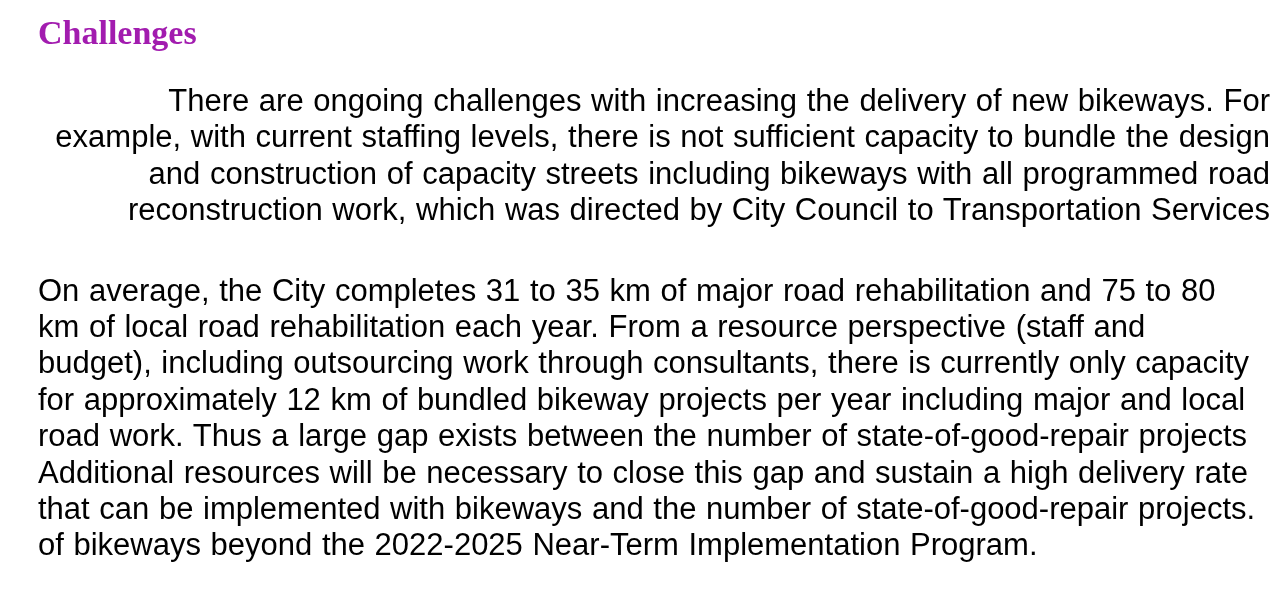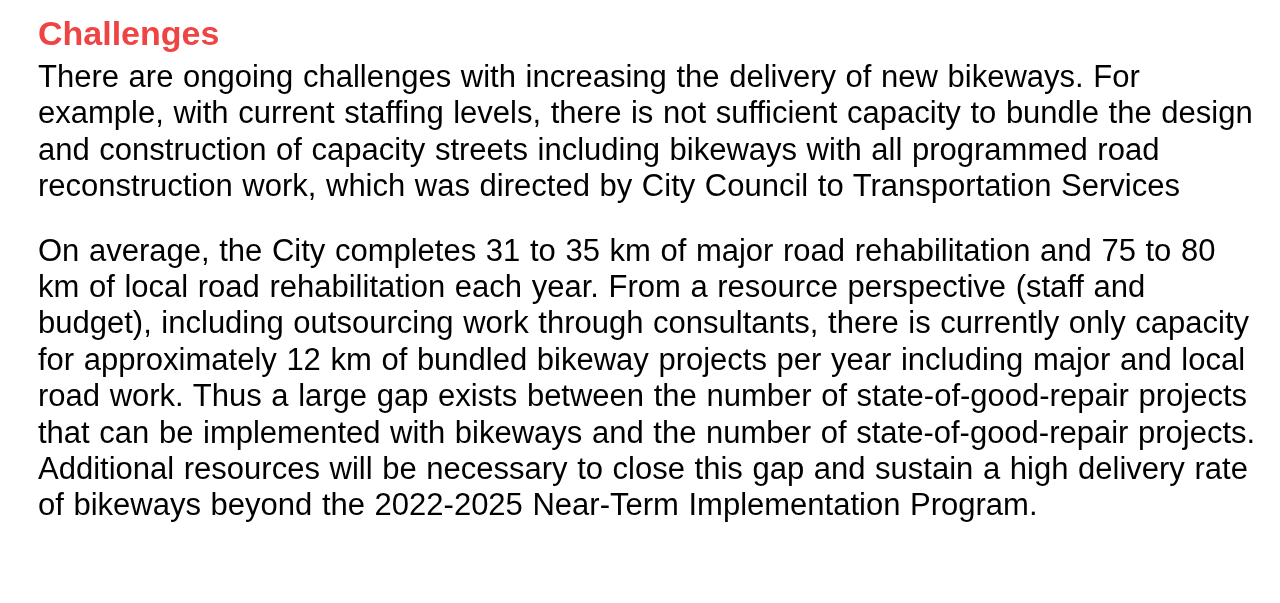--- a/index.html
+++ b/index.html
@@ -16,35 +16,37 @@
     height: 603px;
     padding: 0 10px 0 38px;
     font-family: "Liberation Sans", "DejaVu Sans", sans-serif;
     color: #000000;
   }
   .doc-heading {
     margin: 13px 0 0 0;
     font-size: 34px;
     line-height: 40px;
     font-weight: bold;
-    color: #ef4444;
+    color: #a21caf;
+    font-family: Liberation Serif, serif;
   }
   .doc-paragraph {
     margin: 0;
     font-size: 31px;
     line-height: 36.4px;
     word-spacing: 1px;
     letter-spacing: 0px;
     color: #000000;
   }
   .doc-paragraph.first {
-    margin-top: 6px;
+    margin-top: 30px;
+    text-align: right;
   }
   .doc-paragraph.second {
-    margin-top: 28px;
+    margin-top: 44px;
   }
   .text-line {
     white-space: nowrap;
   }
   a.doc-link {
     color: var(--link-color, #2b6fc7);
     text-decoration: underline;
     text-decoration-thickness: 2px;
     text-underline-offset: 3px;
     cursor: pointer;
@@ -63,18 +65,18 @@
     <div class="text-line">and construction of capacity streets including bikeways with all programmed road</div>
     <div class="text-line">reconstruction work, which was directed by City Council to Transportation Services</div>
   </div>
 
   <div class="doc-paragraph second">
     <div class="text-line">On average, the City completes 31 to 35 km of major road rehabilitation and 75 to 80</div>
     <div class="text-line">km of local road rehabilitation each year. From a resource perspective (staff and</div>
     <div class="text-line">budget), including outsourcing work through consultants, there is currently only capacity</div>
     <div class="text-line">for approximately 12 km of bundled bikeway projects per year including major and local</div>
     <div class="text-line">road work. Thus a large gap exists between the number of state-of-good-repair projects</div>
+    <div class="text-line">Additional resources will be necessary to close this gap and sustain a high delivery rate</div>
     <div class="text-line">that can be implemented with bikeways and the number of state-of-good-repair projects.</div>
-    <div class="text-line">Additional resources will be necessary to close this gap and sustain a high delivery rate</div>
     <div class="text-line">of bikeways beyond the 2022-2025 Near-Term Implementation Program.</div>
   </div>
 
 </div>
 
 </body></html>

